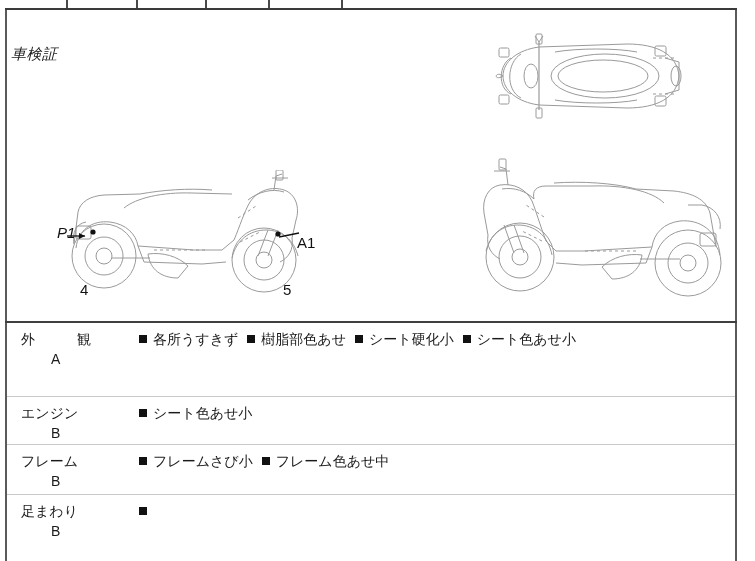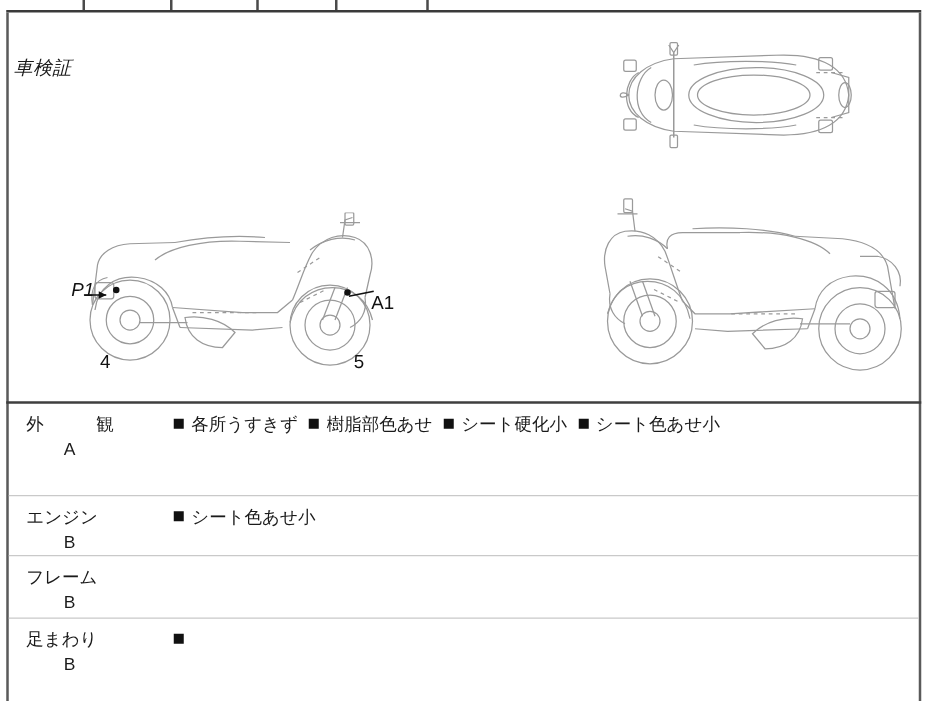--- a/index.html
+++ b/index.html
@@ -375,20 +375,23 @@
     <div class="grade-items">
       <span class="grade-item"><span class="bullet"></span><span>シート色あせ小</span></span>
     </div>
   </div>
 
   <div class="div-thin" style="top:444px;"></div>
 
   <div class="grade-row" style="top:445px; height:49px;">
     <div class="grade-name">フレーム</div>
     <div class="grade-letter">B</div>
+    <div class="grade-items">
+      <span class="grade-item"><span class="bullet"></span><span>フレームさび小</span></span><span class="grade-item"><span class="bullet"></span><span>フレーム色あせ中</span></span>
+    </div>
   </div>
 
   <div class="div-thin" style="top:494px;"></div>
 
   <div class="grade-row" style="top:495px; height:66px;">
     <div class="grade-name">足まわり</div>
     <div class="grade-letter">B</div>
     <div class="grade-items">
       <span class="grade-item"><span class="bullet"></span></span>
     </div>

